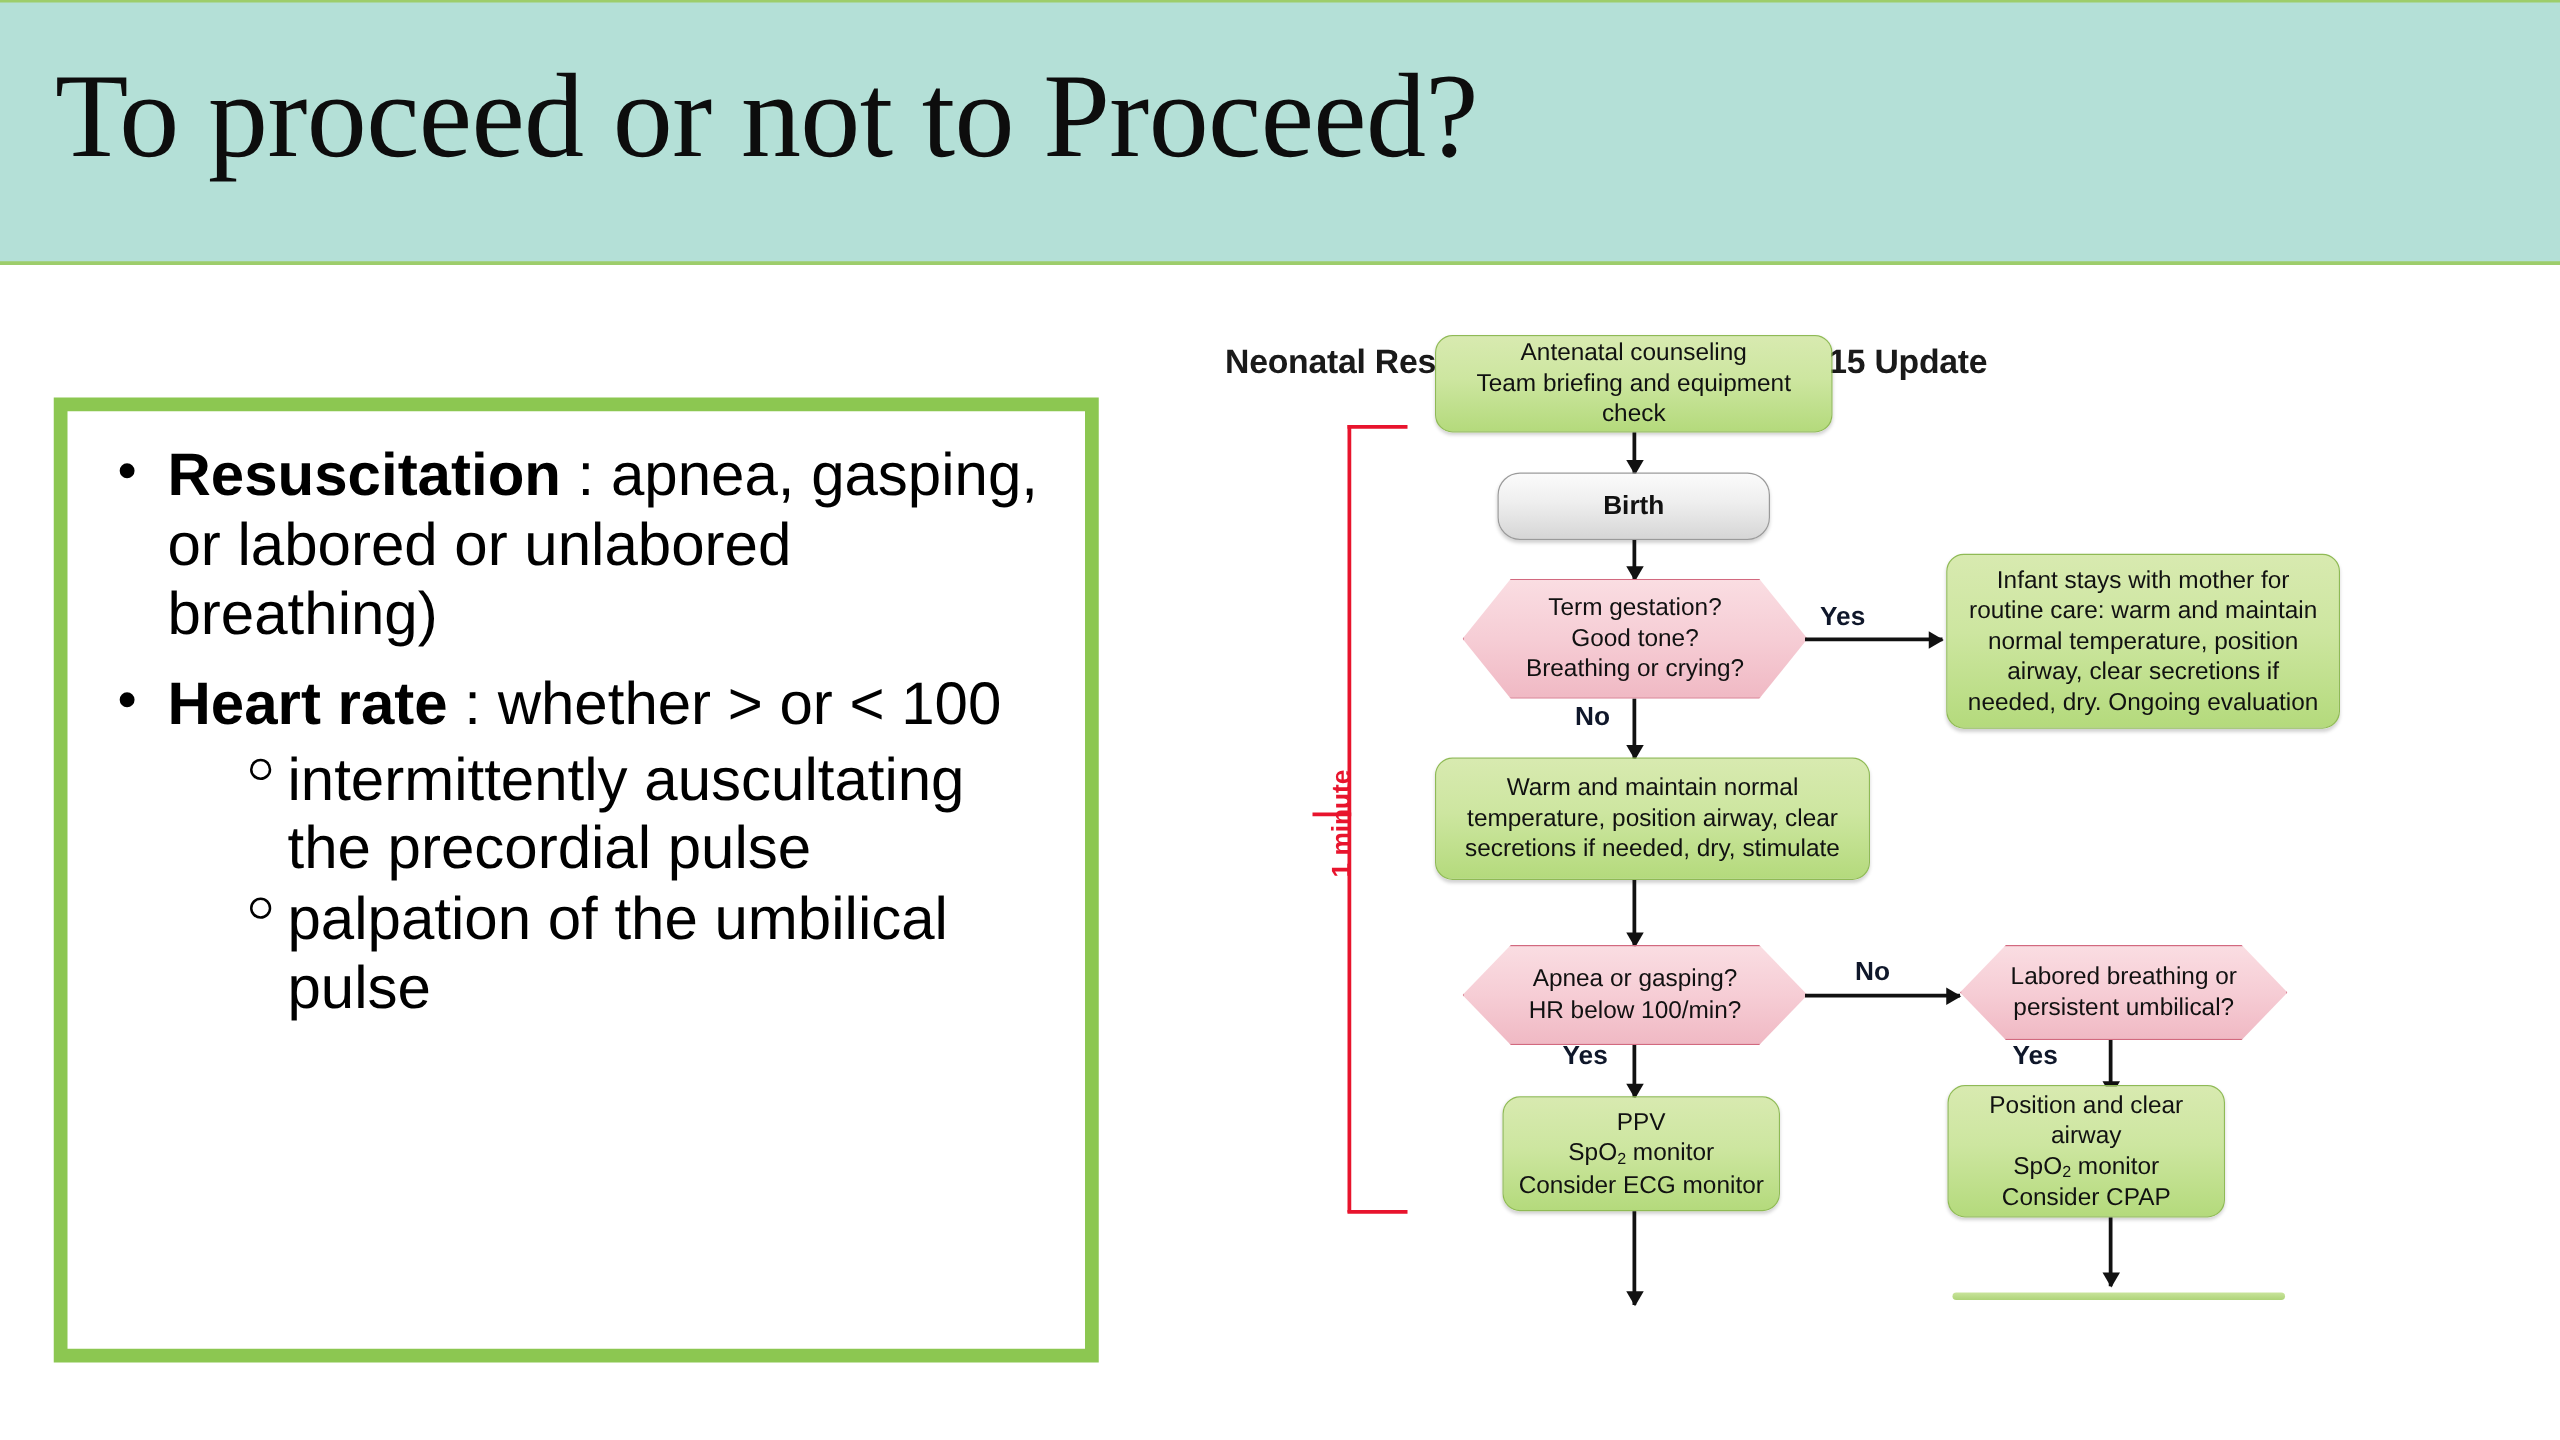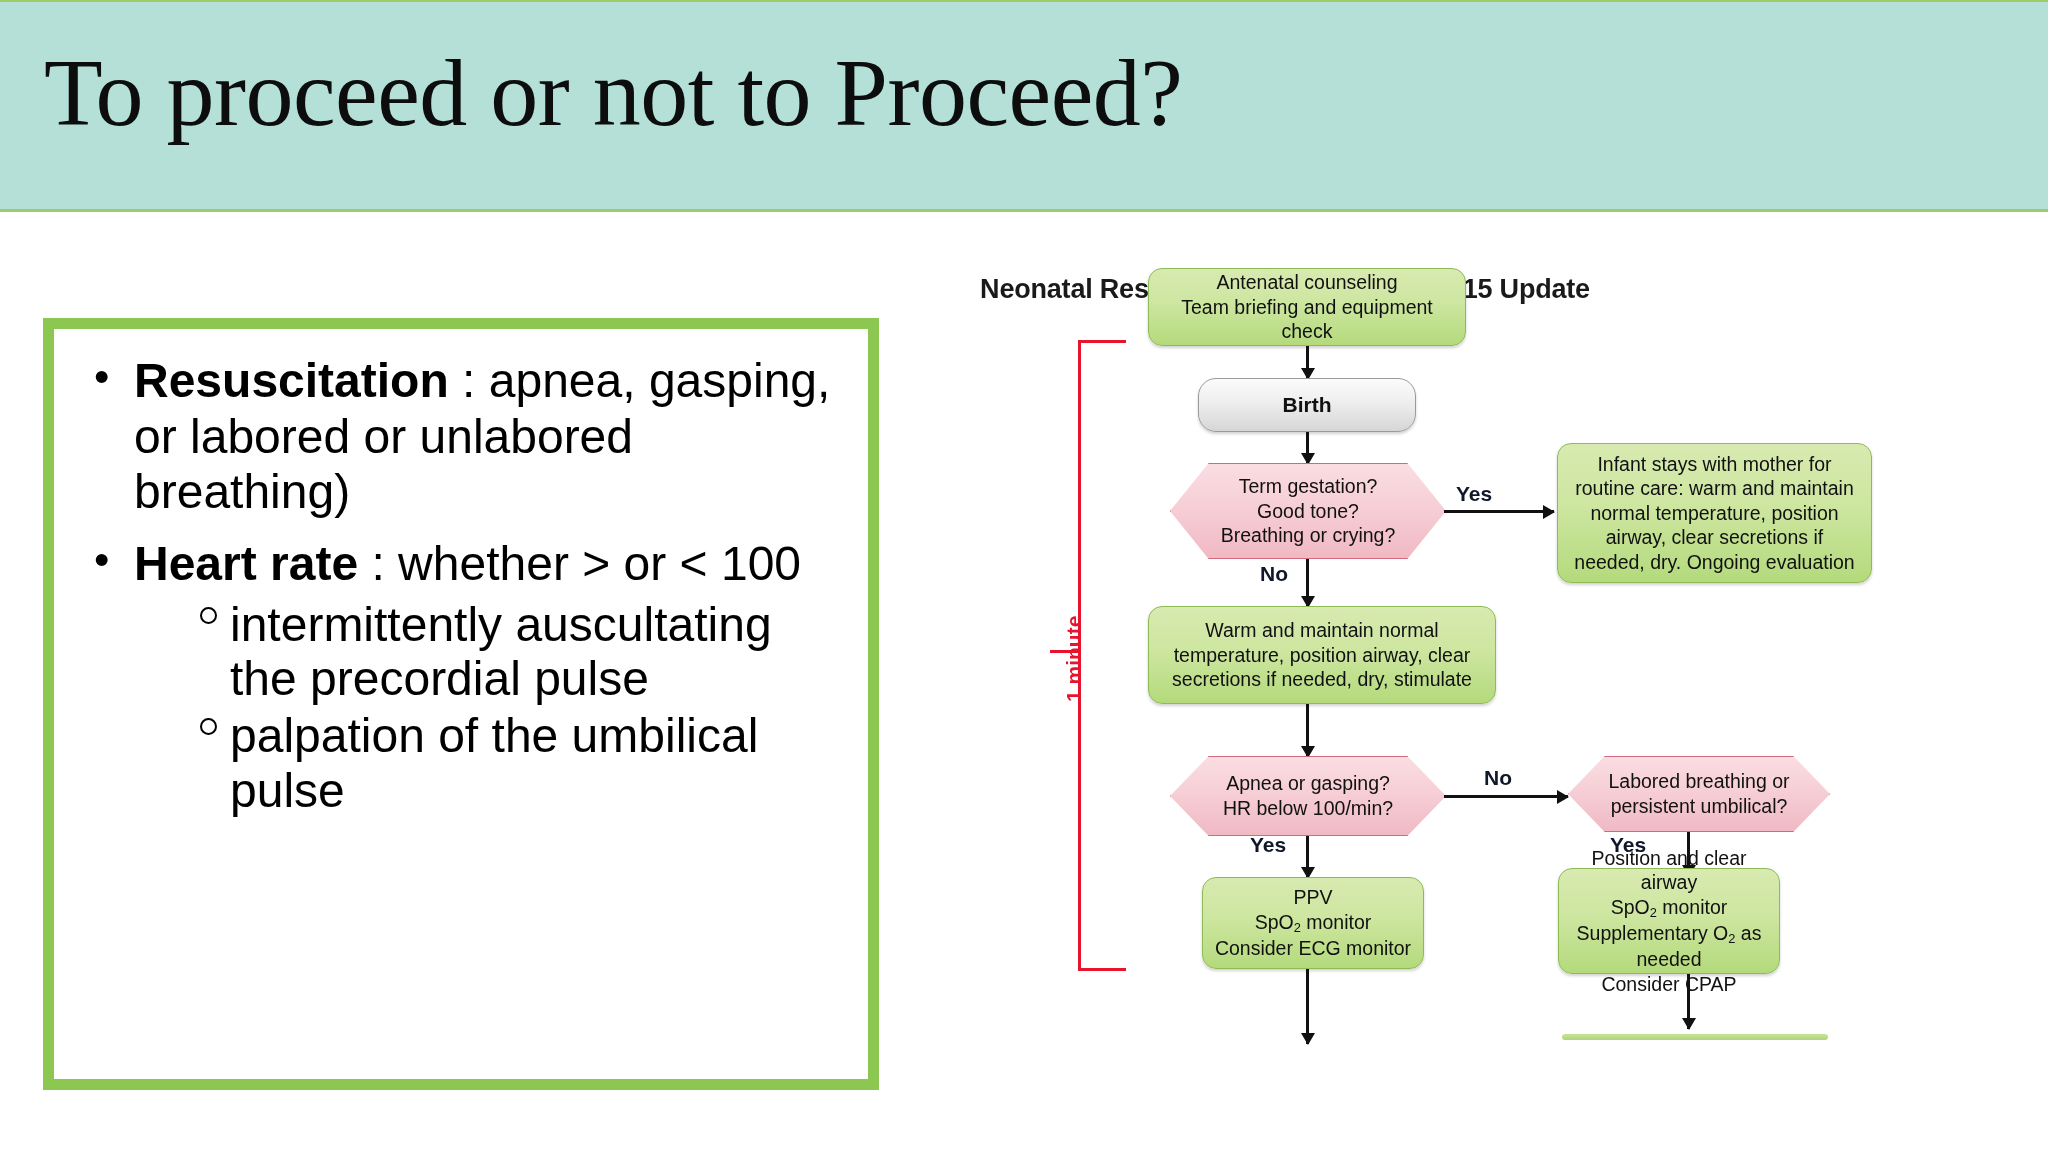--- a/index.html
+++ b/index.html
@@ -275,20 +275,19 @@
   <div class="node green" style="left:282px; top:627px; width:222px; height:92px; flex-direction:column;">
     <div>PPV</div>
     <div><span>SpO</span><sub>2</sub><span> monitor</span></div>
     <div>Consider ECG monitor</div>
   </div>
   <div class="arrow-v" style="left:386px; top:719px; height:75px;"></div>
 
   <div class="node green" style="left:638px; top:618px; width:222px; height:106px; flex-direction:column;">
     <div>Position and clear airway</div>
     <div><span>SpO</span><sub>2</sub><span> monitor</span></div>
-    <div><span>Supplementary O</span><sub>2</sub><span> as needed</span></div>
     <div>Consider CPAP</div>
   </div>
   <div class="arrow-v" style="left:767px; top:724px; height:55px;"></div>
 
   <div class="clip-strip" style="left:642px; top:784px; width:266px;"></div>
 
 </div>
 
 </body></html>

